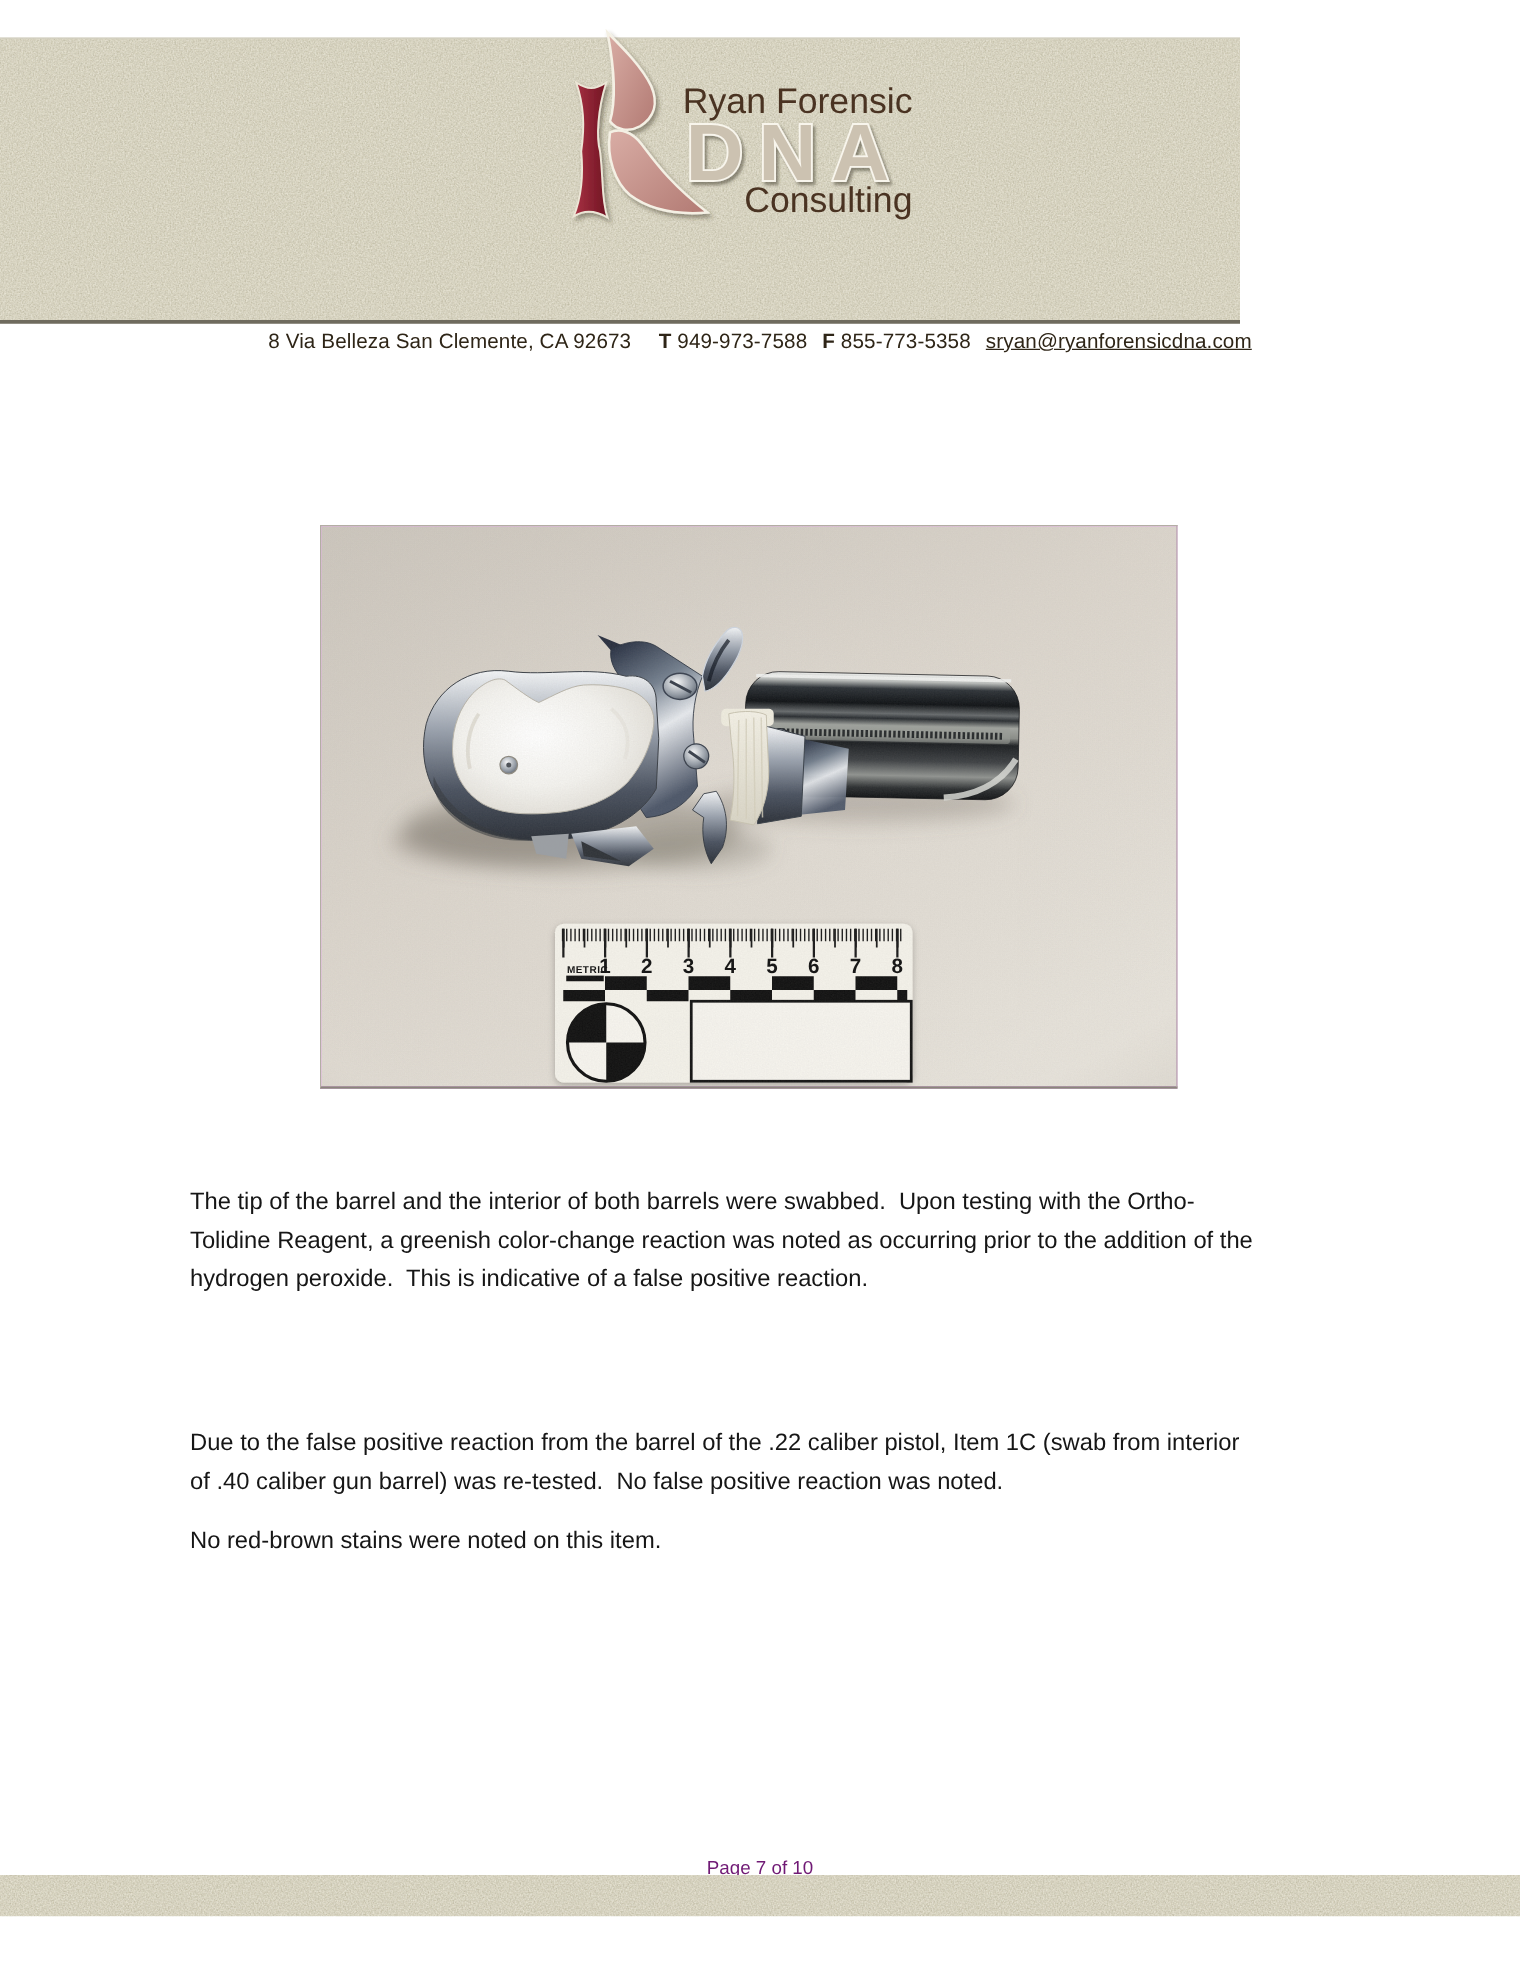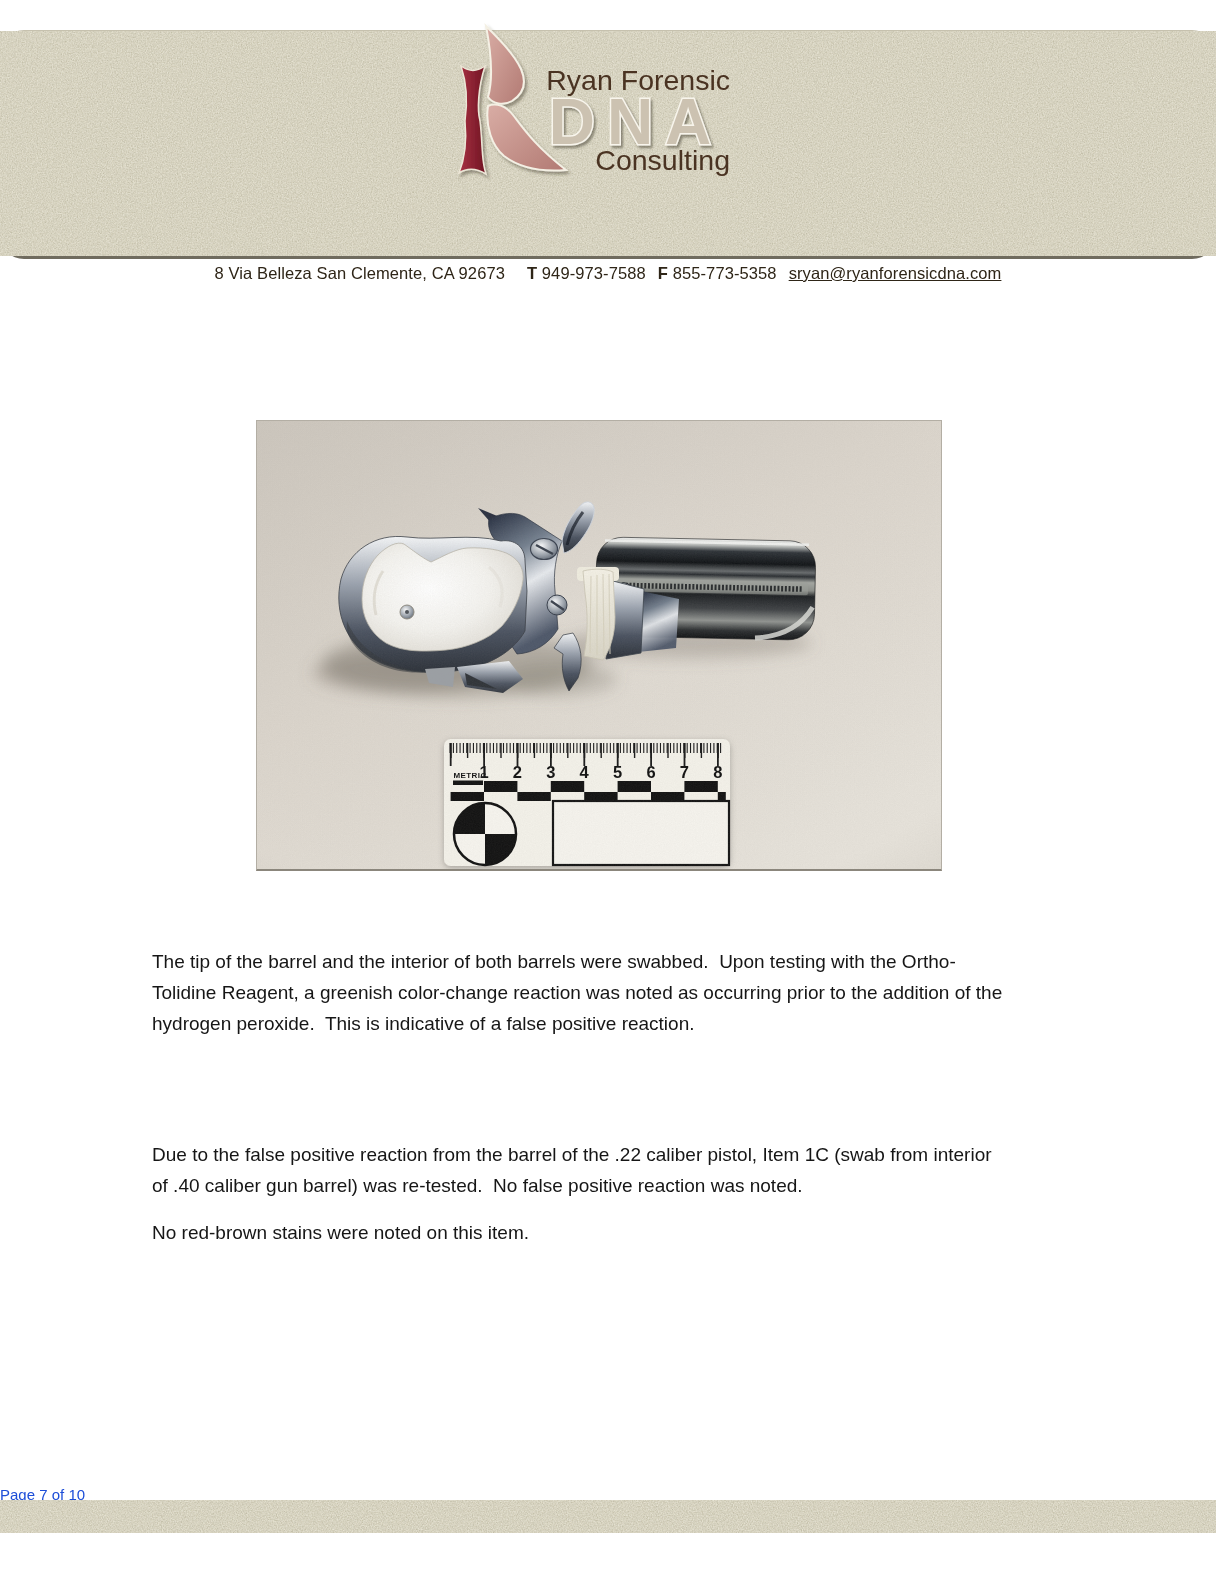--- a/index.html
+++ b/index.html
@@ -1,21 +1,21 @@
 <!DOCTYPE html>
 <html><head>
 <meta charset="utf-8">
 <style>
   html,body{margin:0;padding:0;background:#ffffff;}
   .page{position:relative;width:1216px;height:1574px;background:#ffffff;overflow:hidden;
         font-family:"Liberation Sans", sans-serif;}
 
   
-  .band{position:absolute;left:0;top:30px;width:1216px;height:229px;box-sizing:border-box;
-        border-top:1px solid #c6c1ae;border-bottom:3px solid #6f6b5e;border-radius:24px;}
+  .band{position:absolute;left:0;top:30px;width:992px;height:229px;box-sizing:border-box;
+        border-top:1px solid #c6c1ae;border-bottom:3px solid #6f6b5e;}
   .band svg.tex,.bottom-strip svg.tex{position:absolute;left:0;top:0;width:100%;height:100%;display:block;}
 
   .logo-svg{position:absolute;left:440px;top:22px;width:304px;height:182px;overflow:visible;}
 
   .contact{position:absolute;left:0;top:233px;width:1216px;text-align:center;
            font-size:16.5px;color:#2e2517;letter-spacing:0.1px;white-space:nowrap;}
   .contact .lbl{font-weight:bold;}
   .contact .g1{display:inline-block;width:22px;}
   .contact .g2{display:inline-block;width:12px;}
   .contact .email{text-decoration:underline;color:#2e2517;}
@@ -25,22 +25,22 @@
          color:#1b1b1b;white-space:pre-wrap;}
   .para{position:absolute;left:138px;width:985px;margin:14px;font-size:19px;line-height:31px;
         color:#161616;white-space:pre-wrap;}
   .p1{top:932px}.p2{top:1046px}.p3{top:1125px}.p4{top:1203px}
 
   
   .photo{position:absolute;left:256px;top:420px;width:684px;height:448px;
          border:1px solid #b3aea4;border-bottom:2px solid #8b867c;background:#f0abfc;}
   .photo svg{display:block;}
 
-  .footer{position:absolute;left:0;top:1486px;width:1216px;
-          font-size:15px;color:#1d4ed8;}
+  .footer{position:absolute;left:0;top:1486px;width:1216px;text-align:center;
+          font-size:15px;color:#701a75;}
   .bottom-strip{position:absolute;left:0;top:1500px;width:1216px;height:33px;}
 </style>
 </head>
 <body>
 
 <div class="page">
 
   <div class="band">
     <svg class="tex" width="1216" height="225" preserveAspectRatio="none">
       <defs>

